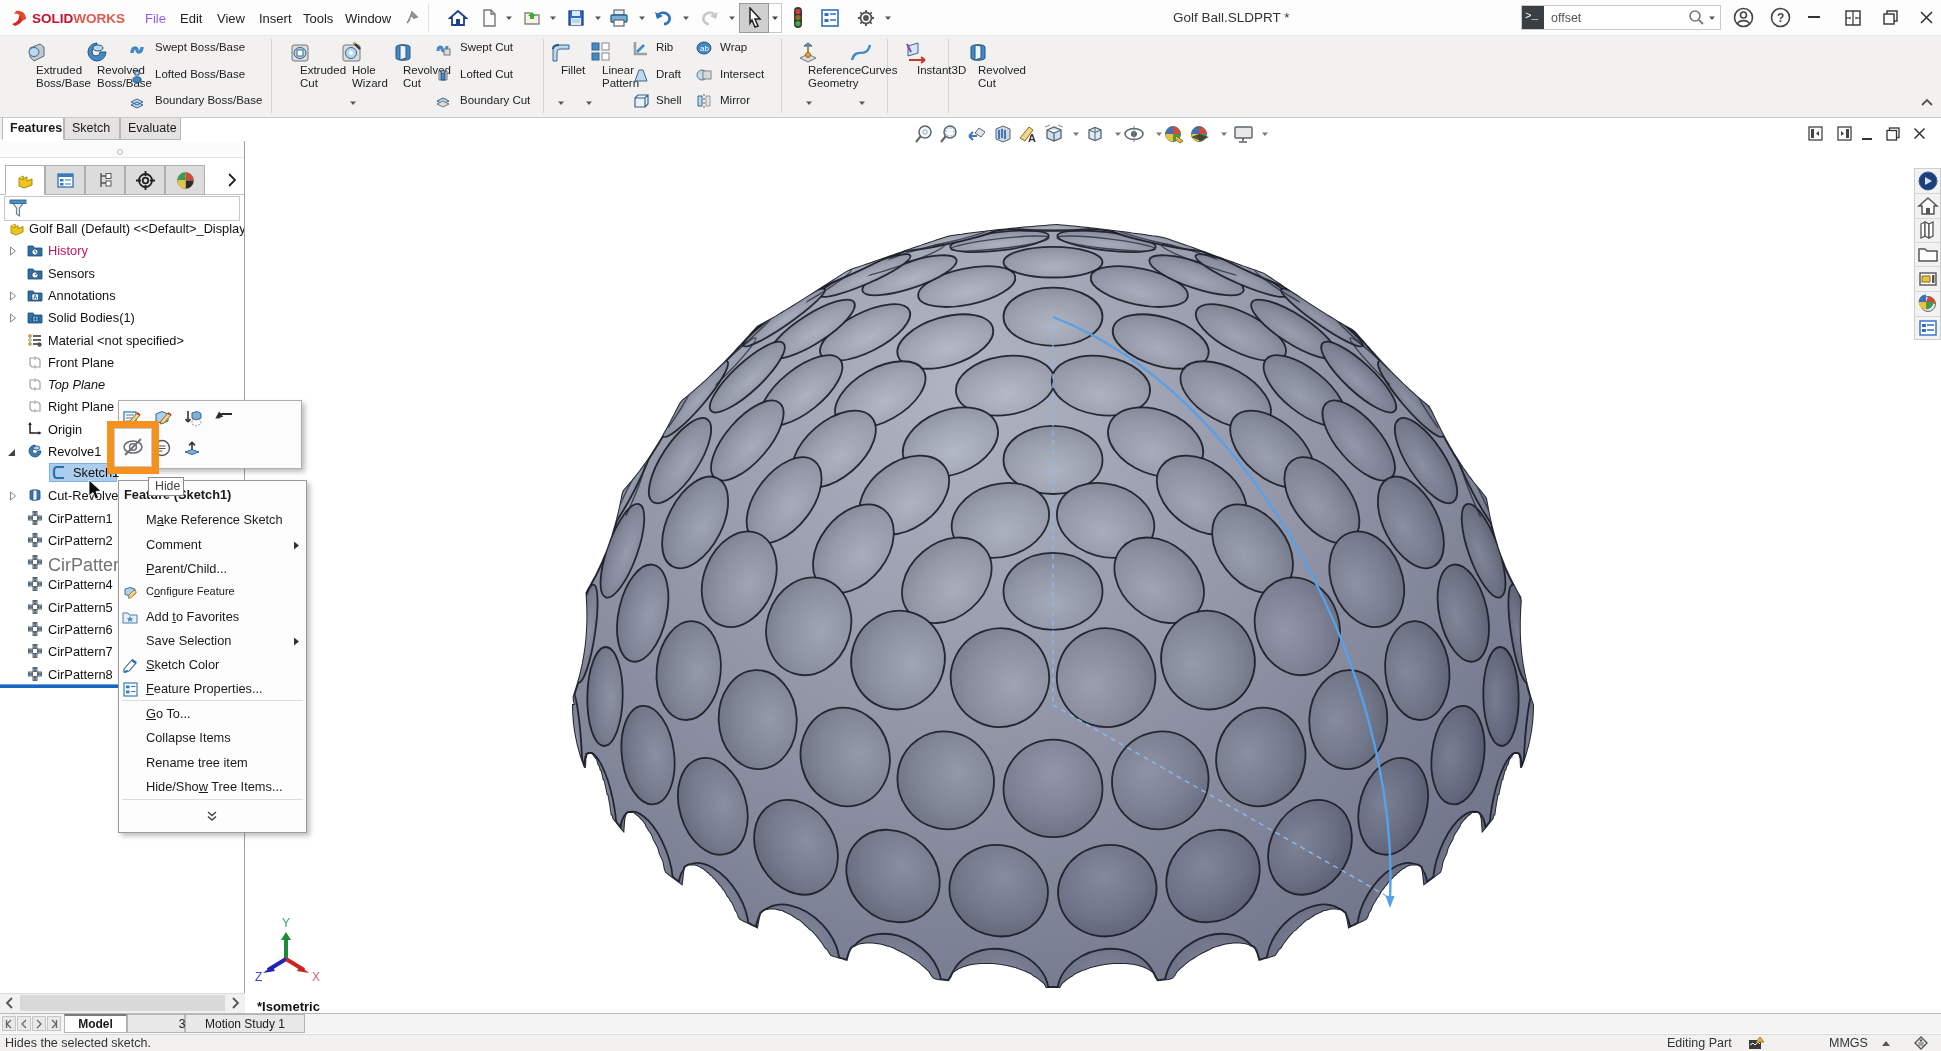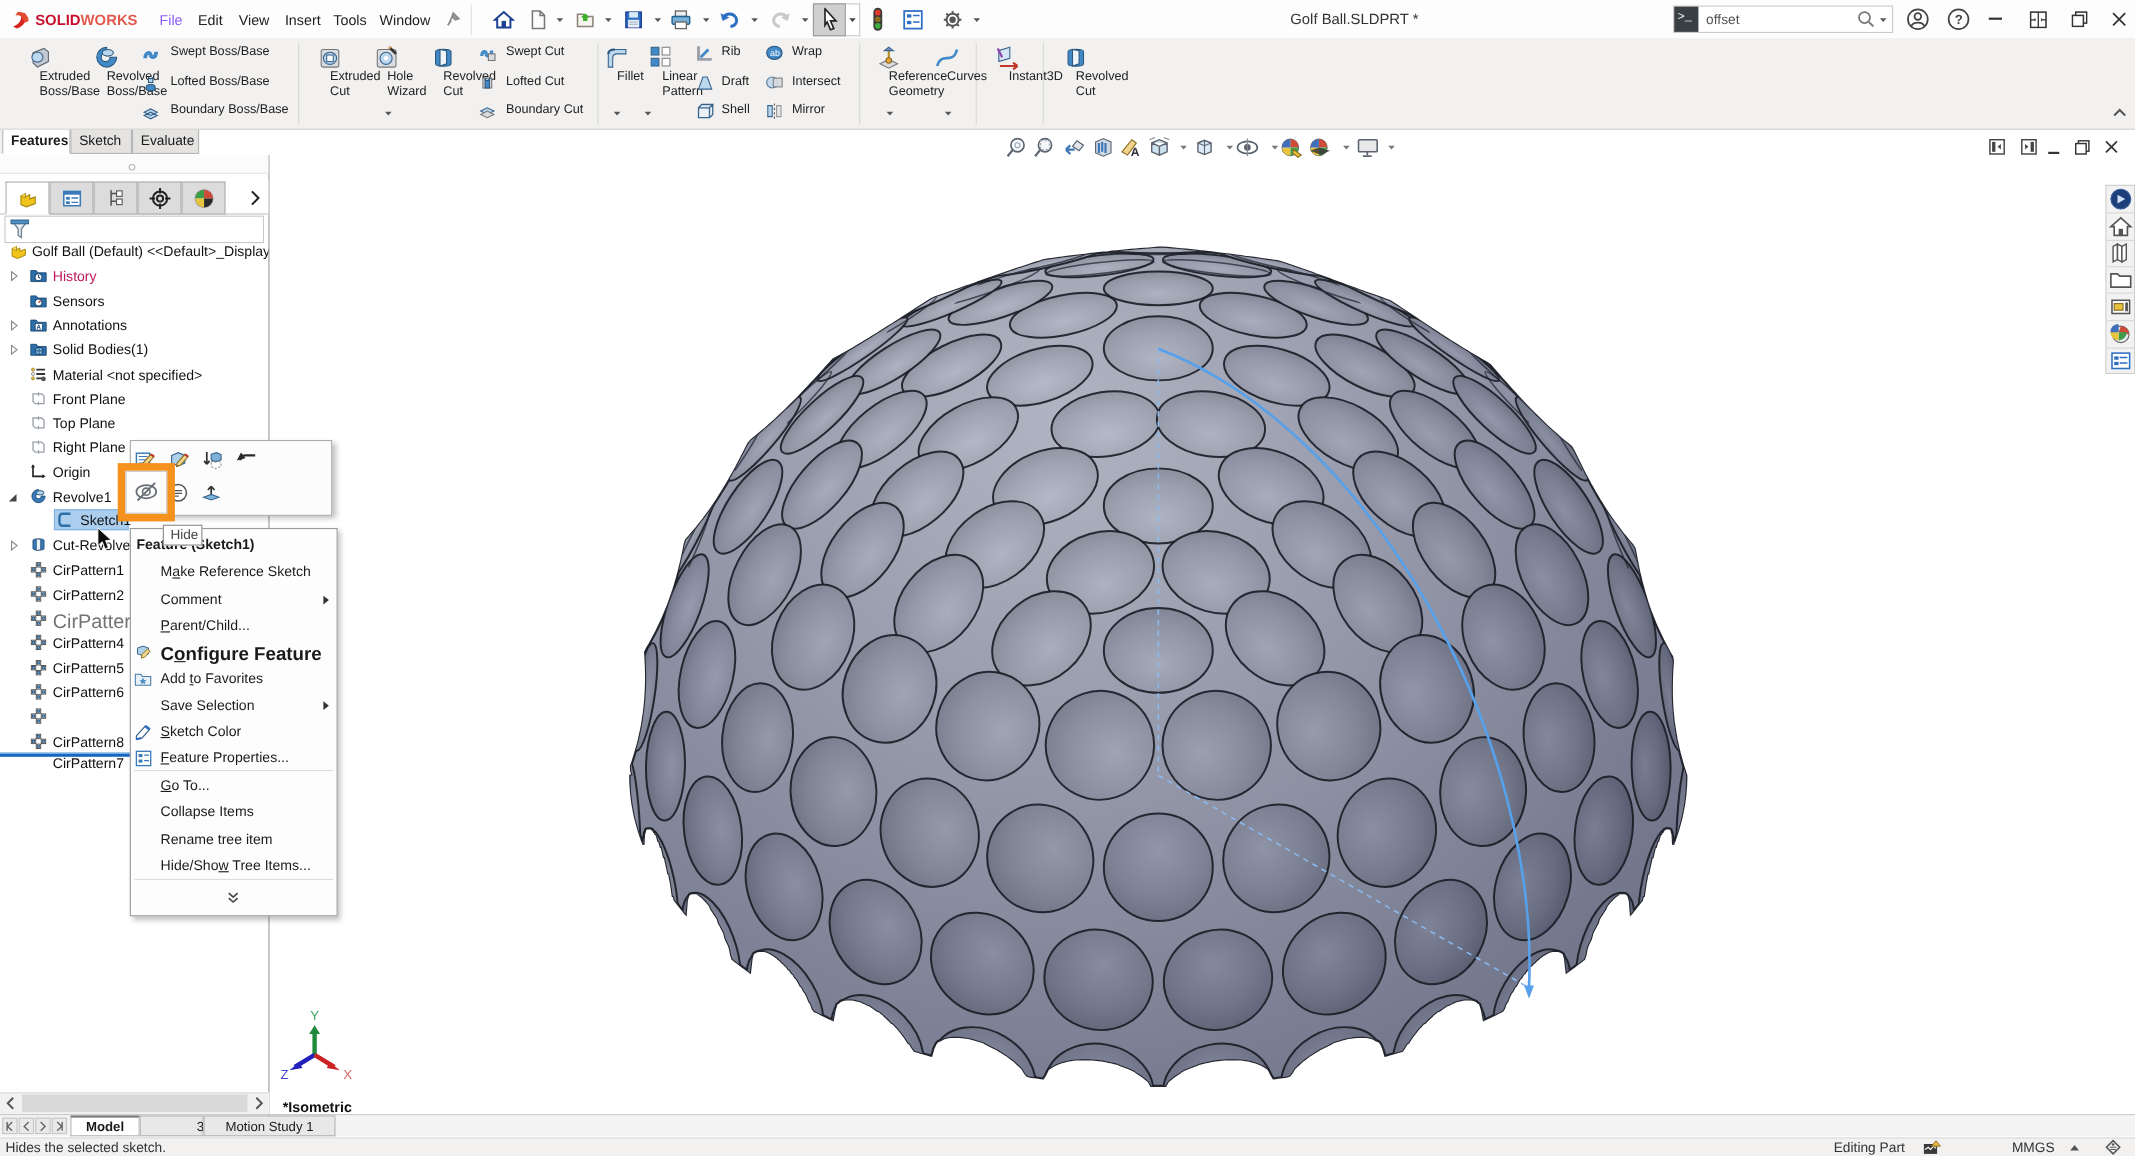--- a/index.html
+++ b/index.html
@@ -1256,21 +1256,21 @@
 <div class="t" style="left:48px;top:332.5px;font-size:12.8px;color:#111;font-weight:normal;">Material &lt;not specified&gt;</div>
 <svg class="abs" style="left:27px;top:353.5px" width="16" height="16" viewBox="0 0 16 16">
     <path d="M3,4 L11,4 L13,6 L13,13 L5,13 L3,11 Z" fill="none" stroke="#9aa2ab" stroke-width="1.2"></path>
     <path d="M8,2.5 L8,6 M8,11 L8,14.5" stroke="#9aa2ab" stroke-width="1"></path>
   </svg>
 <div class="t" style="left:48px;top:354.5px;font-size:12.8px;color:#111;font-weight:normal;">Front Plane</div>
 <svg class="abs" style="left:27px;top:376px" width="16" height="16" viewBox="0 0 16 16">
     <path d="M3,4 L11,4 L13,6 L13,13 L5,13 L3,11 Z" fill="none" stroke="#9aa2ab" stroke-width="1.2"></path>
     <path d="M8,2.5 L8,6 M8,11 L8,14.5" stroke="#9aa2ab" stroke-width="1"></path>
   </svg>
-<div class="t" style="left:48px;top:377px;font-size:12.8px;color:#111;font-weight:normal;">Top Plane</div>
+<div class="t" style="left:48px;top:377px;font-size:12.8px;color:#111;font-weight:normal;font-style:italic;">Top Plane</div>
 <svg class="abs" style="left:27px;top:398px" width="16" height="16" viewBox="0 0 16 16">
     <path d="M3,4 L11,4 L13,6 L13,13 L5,13 L3,11 Z" fill="none" stroke="#9aa2ab" stroke-width="1.2"></path>
     <path d="M8,2.5 L8,6 M8,11 L8,14.5" stroke="#9aa2ab" stroke-width="1"></path>
   </svg>
 <div class="t" style="left:48px;top:399px;font-size:12.8px;color:#111;font-weight:normal;">Right Plane</div>
 <svg class="abs" style="left:27px;top:420.5px" width="16" height="16" viewBox="0 0 16 16">
     <path d="M3,2 L3,12 L13,12" fill="none" stroke="#222" stroke-width="1.5"></path>
     <path d="M3,1 l-1.8,3 h3.6 Z" fill="#222"></path>
     <path d="M14.5,12 l-3,-1.8 v3.6 Z" fill="#222"></path>
   </svg>
@@ -1393,21 +1393,21 @@
       <rect x="10.5" y="6" width="4" height="4"></rect>
       <rect x="6" y="10.5" width="4" height="4"></rect>
     </g>
     <g fill="#7db3d8" stroke="#1c4a74" stroke-width="0.7">
       <rect x="7" y="2.5" width="2" height="2"></rect>
       <rect x="2.5" y="7" width="2" height="2"></rect>
       <rect x="11.5" y="7" width="2" height="2"></rect>
       <rect x="7" y="11.5" width="2" height="2"></rect>
     </g>
   </svg>
-<div class="t" style="left:48px;top:644.3px;font-size:12.8px;color:#111;font-weight:normal;margin-top:42px;">CirPattern7</div>
+<div class="t" style="left:48px;top:644.3px;font-size:12.8px;color:#111;font-weight:normal;">CirPattern7</div>
 <svg class="abs" style="left:27px;top:665.6px" width="16" height="16" viewBox="0 0 16 16">
     <g fill="#fff" stroke="#555" stroke-width="0.9">
       <rect x="6" y="1.5" width="4" height="4"></rect>
       <rect x="1.5" y="6" width="4" height="4"></rect>
       <rect x="10.5" y="6" width="4" height="4"></rect>
       <rect x="6" y="10.5" width="4" height="4"></rect>
     </g>
     <g fill="#7db3d8" stroke="#1c4a74" stroke-width="0.7">
       <rect x="7" y="2.5" width="2" height="2"></rect>
       <rect x="2.5" y="7" width="2" height="2"></rect>
@@ -1452,21 +1452,21 @@
 <svg class="abs" style="left:121px;top:435px" width="24" height="24" viewBox="0 0 24 24">
     <ellipse cx="12" cy="12" rx="9" ry="6" fill="none" stroke="#6a7077" stroke-width="1.6"></ellipse>
     <ellipse cx="12" cy="12" rx="3.4" ry="3.2" fill="none" stroke="#6a7077" stroke-width="1.5"></ellipse>
     <path d="M4,20 L20,4" stroke="#6a7077" stroke-width="1.8"></path>
   </svg>
 <div class="abs" style="left:118px;top:480px;width:189px;height:353px;background:#fdfdfd;border:1px solid #9a9a9a;box-shadow:3px 3px 5px rgba(0,0,0,0.25);"></div>
 <div class="t" style="left:124px;top:487px;font-size:12.8px;color:#1a1a1a;font-weight:bold;">Feature (Sketch1)</div>
 <div class="t" style="left:146px;top:512px;font-size:12.8px;color:#1a1a1a;font-weight:normal;">M<span style="text-decoration:underline">a</span>ke Reference Sketch</div>
 <div class="t" style="left:146px;top:537px;font-size:12.8px;color:#1a1a1a;font-weight:normal;">Comment</div>
 <div class="t" style="left:146px;top:561px;font-size:12.8px;color:#1a1a1a;font-weight:normal;"><span style="text-decoration:underline">P</span>arent/Child...</div>
-<div class="t" style="left:146px;top:585px;font-size:17px;color:#1a1a1a;font-weight:bold;">C<span style="text-decoration:underline">o</span>nfigure Feature</div>
+<div class="t" style="left:146px;top:585px;font-size:11px;color:#1a1a1a;font-weight:normal;">C<span style="text-decoration:underline">o</span>nfigure Feature</div>
 <div class="t" style="left:146px;top:609px;font-size:12.8px;color:#1a1a1a;font-weight:normal;">Add <span style="text-decoration:underline">t</span>o Favorites</div>
 <div class="t" style="left:146px;top:633px;font-size:12.8px;color:#1a1a1a;font-weight:normal;">Save Selection</div>
 <div class="t" style="left:146px;top:657px;font-size:12.8px;color:#1a1a1a;font-weight:normal;"><span style="text-decoration:underline">S</span>ketch Color</div>
 <div class="t" style="left:146px;top:681px;font-size:12.8px;color:#1a1a1a;font-weight:normal;"><span style="text-decoration:underline">F</span>eature Properties...</div>
 <div class="t" style="left:146px;top:706px;font-size:12.8px;color:#1a1a1a;font-weight:normal;"><span style="text-decoration:underline">G</span>o To...</div>
 <div class="t" style="left:146px;top:730px;font-size:12.8px;color:#1a1a1a;font-weight:normal;">Collapse Items</div>
 <div class="t" style="left:146px;top:755px;font-size:12.8px;color:#1a1a1a;font-weight:normal;">Rename tree item</div>
 <div class="t" style="left:146px;top:779px;font-size:12.8px;color:#1a1a1a;font-weight:normal;">Hide/Sho<span style="text-decoration:underline">w</span> Tree Items...</div>
 <svg class="abs" style="left:293px;top:541px" width="7" height="9" viewBox="0 0 7 9">
     <path d="M1,0.5 L6,4.5 L1,8.5 Z" fill="#333"></path>

